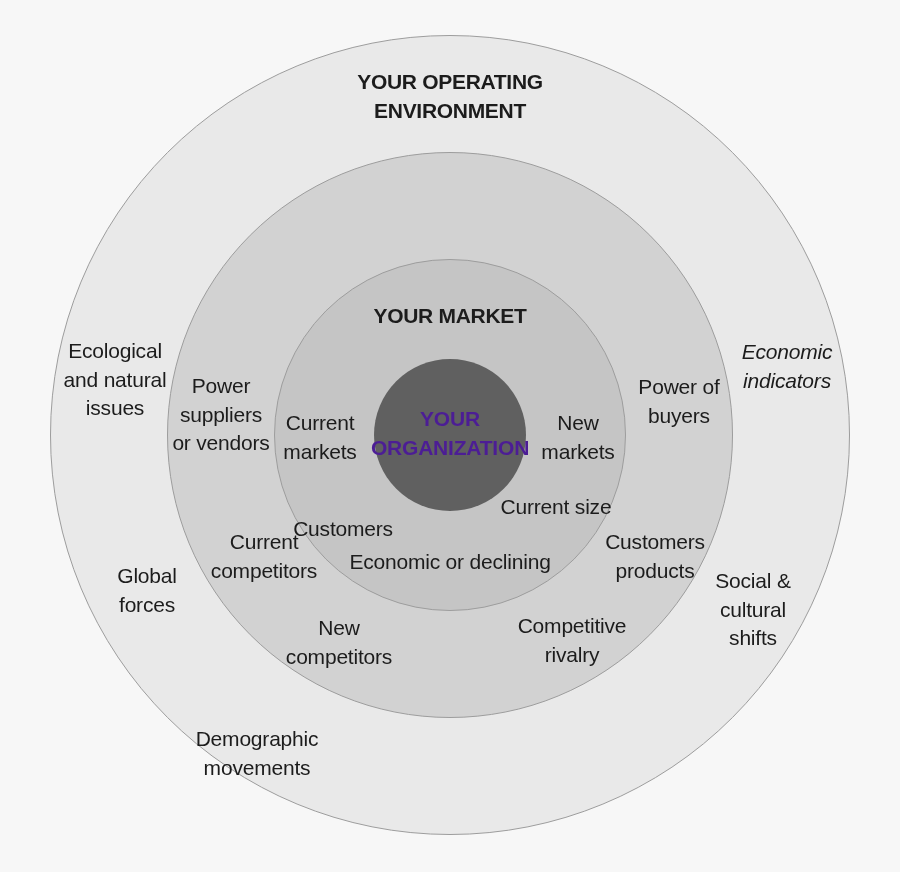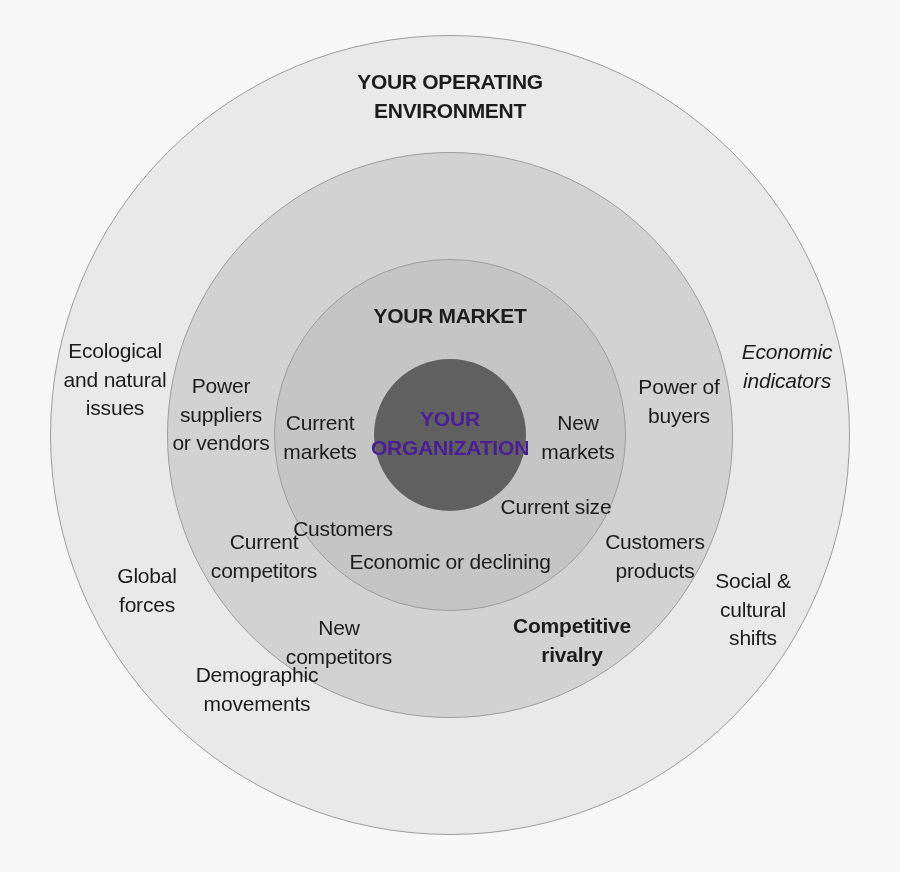--- a/index.html
+++ b/index.html
@@ -52,35 +52,35 @@
   <div class="label" style="left:115px;top:380px;">Ecological
 and natural
 issues</div>
   <div class="label" style="left:787px;top:366px;font-style:italic;">Economic
 indicators</div>
   <div class="label" style="left:147px;top:590px;">Global
 forces</div>
   <div class="label" style="left:753px;top:601px;margin-top:9px;">Social &amp;
 cultural
 shifts</div>
-  <div class="label" style="left:257px;top:689px;">Demographic
+  <div class="label" style="left:257px;top:753px;">Demographic
 movements</div>
 
   <div class="label" style="left:221px;top:415px;">Power
 suppliers
 or vendors</div>
   <div class="label" style="left:679px;top:401px;">Power of
 buyers</div>
   <div class="label" style="left:264px;top:556px;">Current
 competitors</div>
   <div class="label" style="left:655px;top:556px;">Customers
 products</div>
   <div class="label" style="left:339px;top:642px;">New
 competitors</div>
-  <div class="label" style="left:572px;top:640px;font-weight:bold;">Competitive
+  <div class="label" style="left:572px;top:640px;">Competitive
 rivalry</div>
 
   <div class="label" style="left:320px;top:437px;">Current
 markets</div>
   <div class="label" style="left:578px;top:437px;">New
 markets</div>
   <div class="label" style="left:343px;top:529px;">Customers</div>
   <div class="label" style="left:556px;top:507px;">Current size</div>
   <div class="label" style="left:450px;top:562px;">Economic or declining</div>
 

